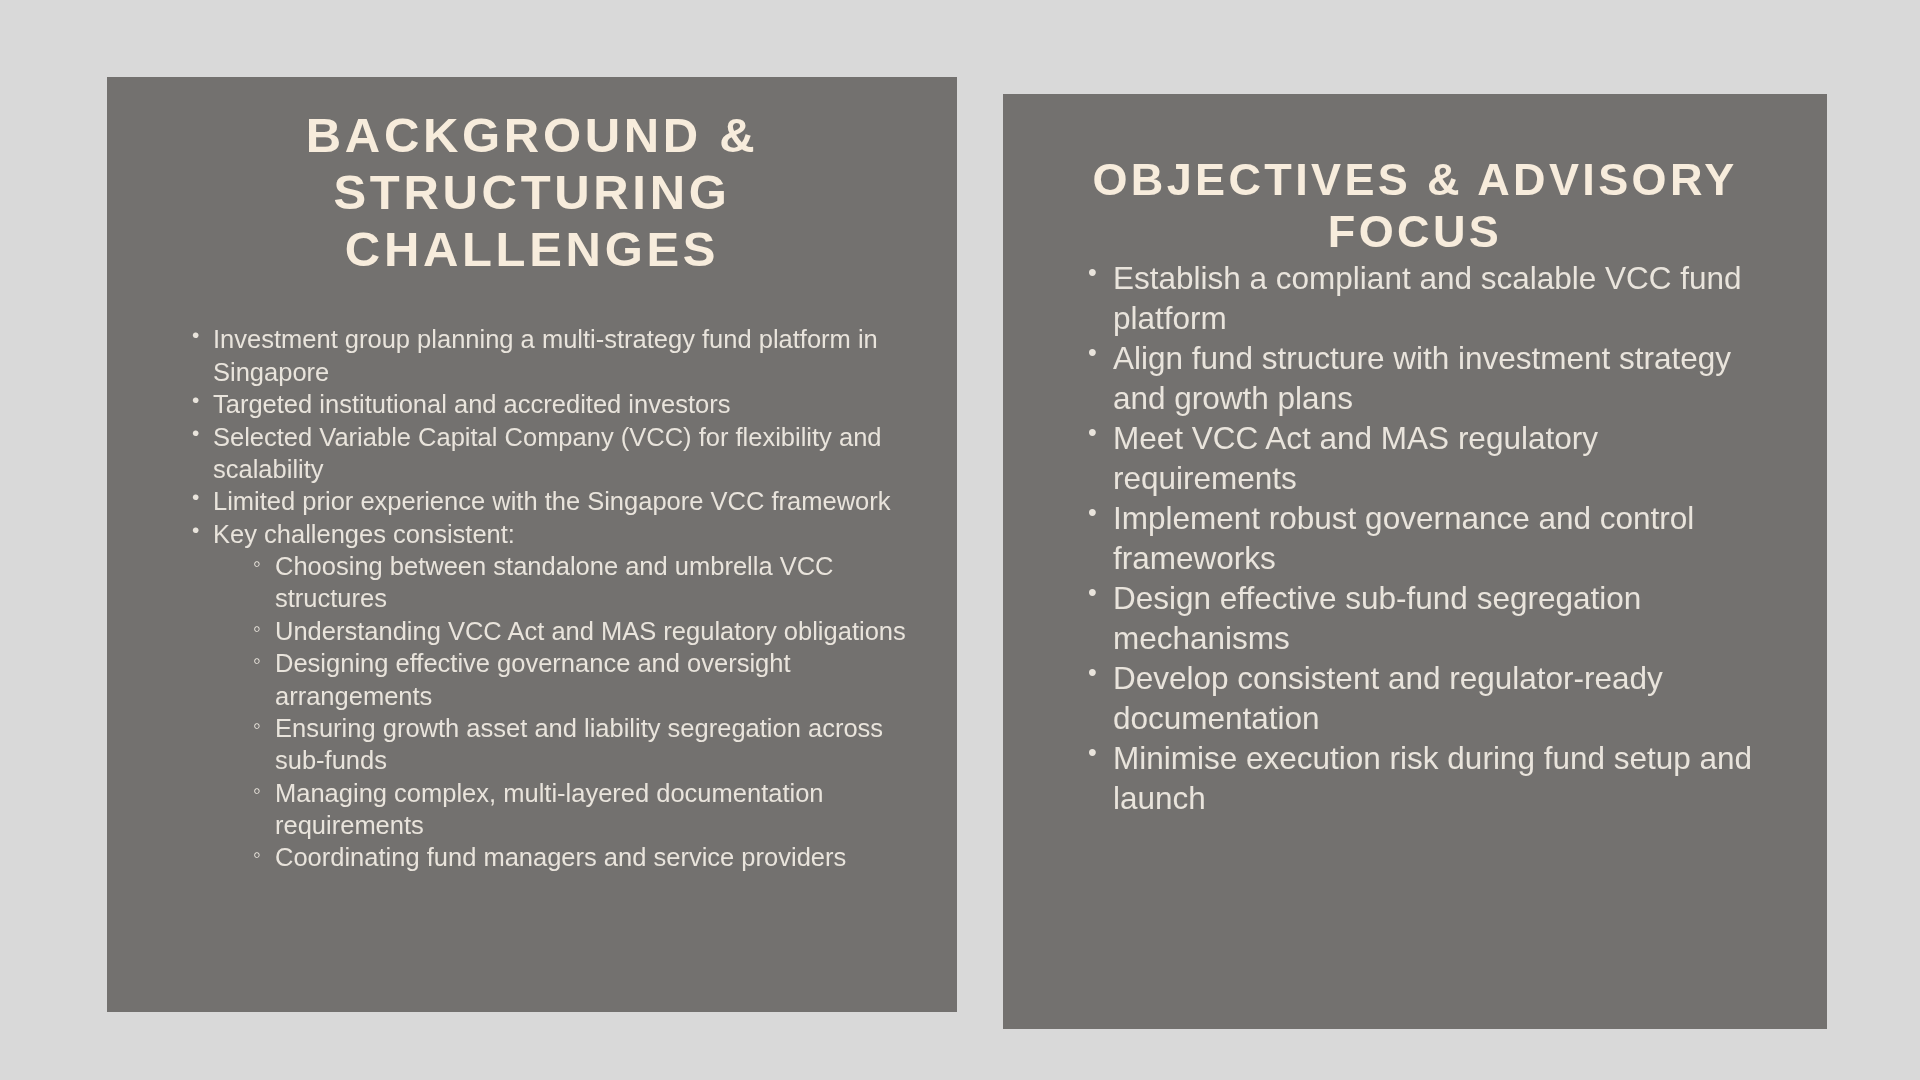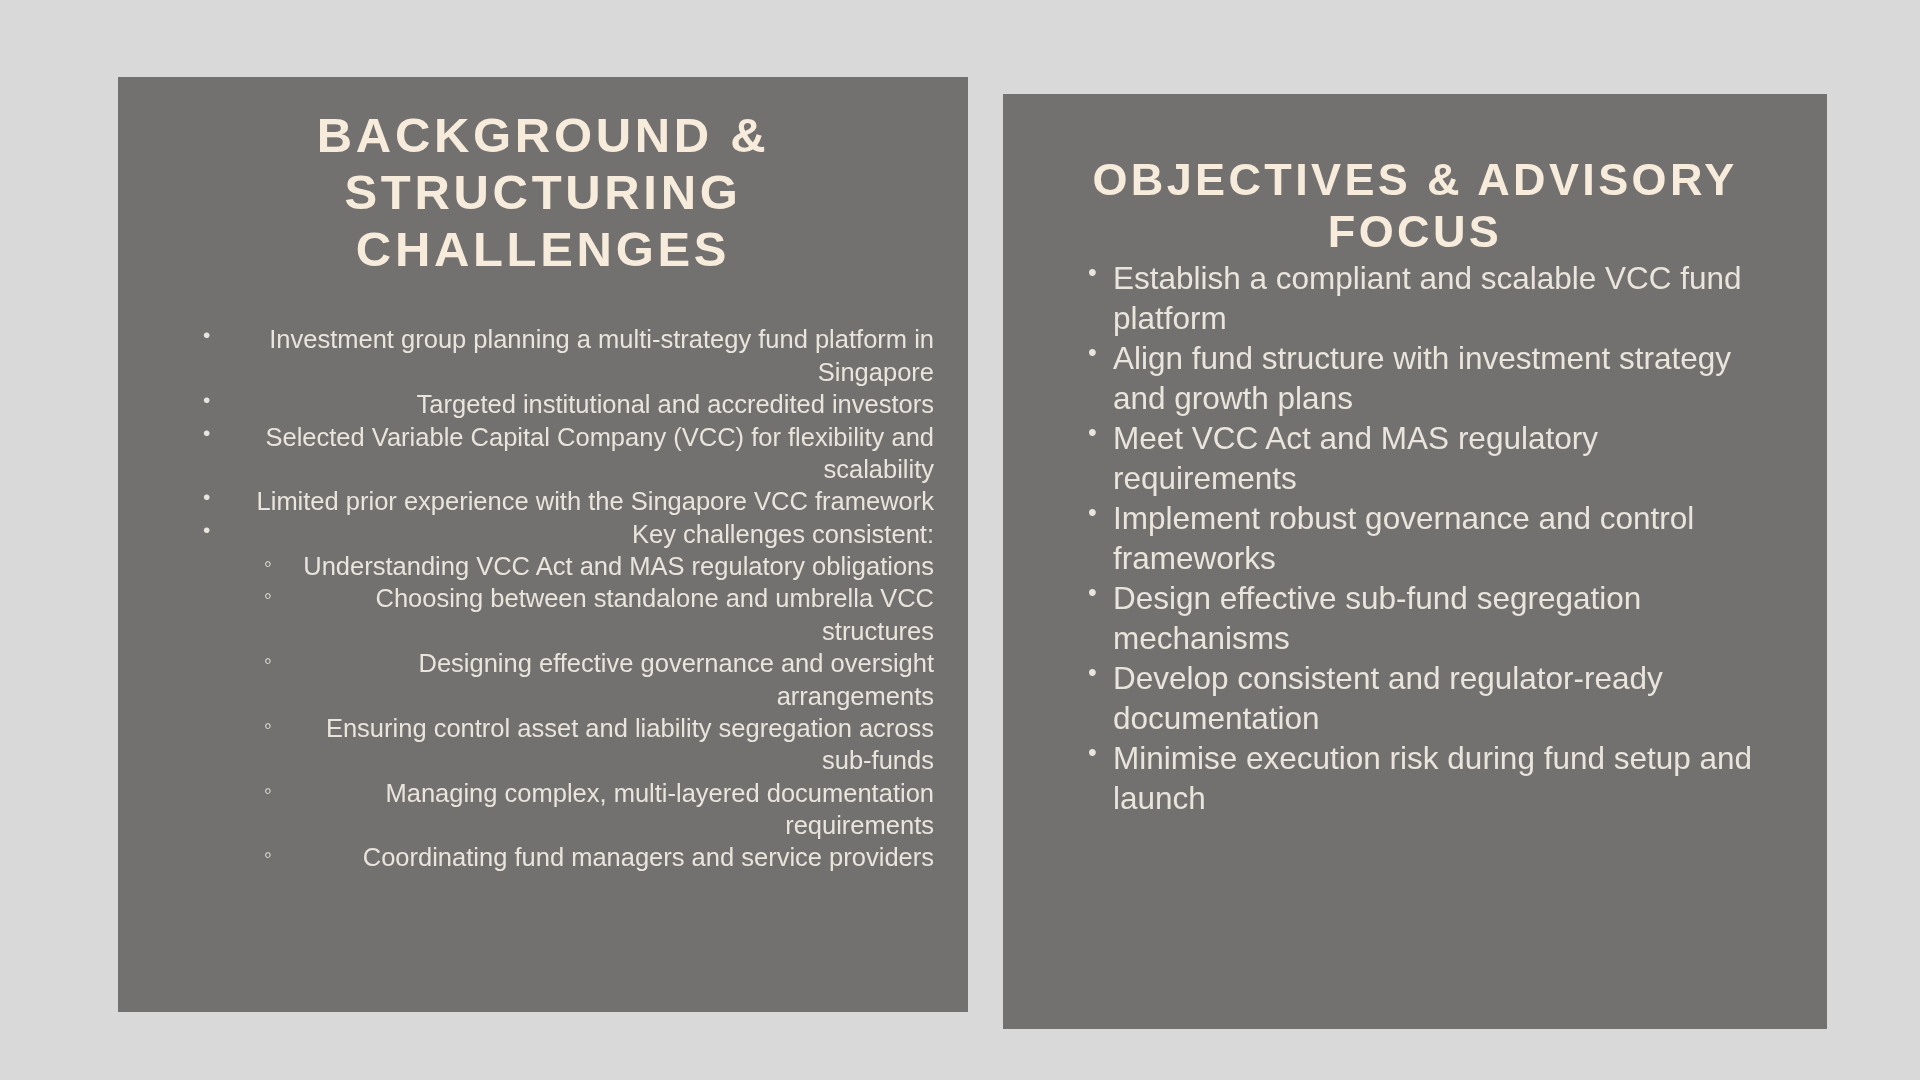--- a/index.html
+++ b/index.html
@@ -22,21 +22,21 @@
   }
 
   .panel {
     position: absolute;
     background: #73716f;
     box-sizing: border-box;
     overflow: hidden;
   }
 
   #panel-left {
-    left: 118px;
+    left: 107px;
     top: 77px;
     width: 850px;
     height: 935px;
     padding: 30px 26px 0 26px;
   }
 
   #panel-right {
     left: 1003px;
     top: 94px;
     width: 824px;
@@ -66,21 +66,20 @@
   .bullet-list {
     list-style: none;
     margin: 0;
     padding: 0;
   }
 
   #panel-left .bullet-list {
     margin-top: 46px;
     padding-left: 56px;
     padding-right: 8px;
-    text-align: right;
   }
 
   #panel-right .bullet-list {
     padding-left: 52px;
     padding-right: 18px;
   }
 
   .bullet-item {
     position: relative;
     color: #e9e4dc;
@@ -148,24 +147,24 @@
 <div id="slide">
 
   <section class="panel" id="panel-left">
     <h1 class="panel-title">BACKGROUND &amp; STRUCTURING CHALLENGES</h1>
     <ul class="bullet-list" id="left-bullets">
         <li class="bullet-item"><span>Investment group planning a multi-strategy fund platform in Singapore</span></li>
         <li class="bullet-item"><span>Targeted institutional and accredited investors</span></li>
         <li class="bullet-item"><span>Selected Variable Capital Company (VCC) for flexibility and scalability</span></li>
         <li class="bullet-item"><span>Limited prior experience with the Singapore VCC framework</span></li>
         <li class="bullet-item"><span>Key challenges consistent:</span><ul class="sub-list">
+            <li class="sub-item">Choosing between standalone and umbrella VCC structures</li>
             <li class="sub-item">Understanding VCC Act and MAS regulatory obligations</li>
-            <li class="sub-item">Choosing between standalone and umbrella VCC structures</li>
             <li class="sub-item">Designing effective governance and oversight arrangements</li>
-            <li class="sub-item">Ensuring control asset and liability segregation across sub-funds</li>
+            <li class="sub-item">Ensuring growth asset and liability segregation across sub-funds</li>
             <li class="sub-item">Managing complex, multi-layered documentation requirements</li>
             <li class="sub-item">Coordinating fund managers and service providers</li>
           </ul></li>
       </ul>
   </section>
 
   <section class="panel" id="panel-right">
     <h1 class="panel-title">OBJECTIVES &amp; ADVISORY FOCUS</h1>
     <ul class="bullet-list" id="right-bullets">
         <li class="bullet-item"><span>Establish a compliant and scalable VCC fund platform</span></li>

